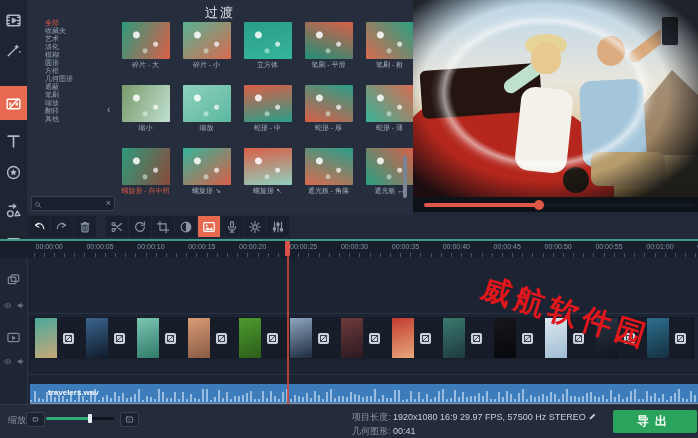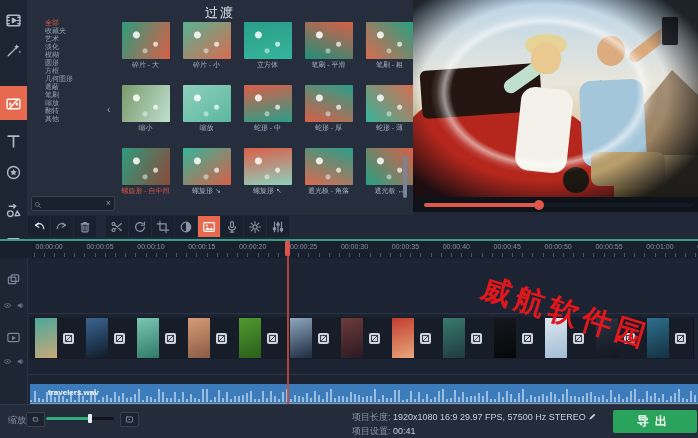--- a/index.html
+++ b/index.html
@@ -755,18 +755,18 @@
       </div>
 
     <div class="proj-line" style="top:6px">
       <span>项目长度:</span>
       <b>1920x1080 16:9 29.97 FPS, 57500 Hz STEREO</b>
       <span id="pencil"><svg viewBox="0 0 16 16" fill="none" stroke="currentColor" stroke-width="1.3" stroke-linecap="round" stroke-linejoin="round">
             <path d="M2.5 13.5l1-3.2 7.3-7.3 2.2 2.2-7.3 7.3z" fill="currentColor" stroke="none"></path>
           </svg></span>
     </div>
     <div class="proj-line" style="top:20px">
-      <span>项目设置:</span>
+      <span>几何图形:</span>
       <b>00:41</b>
     </div>
     <div id="export-btn">导出</div>
   </div>
 </div>
 
 </body></html>

